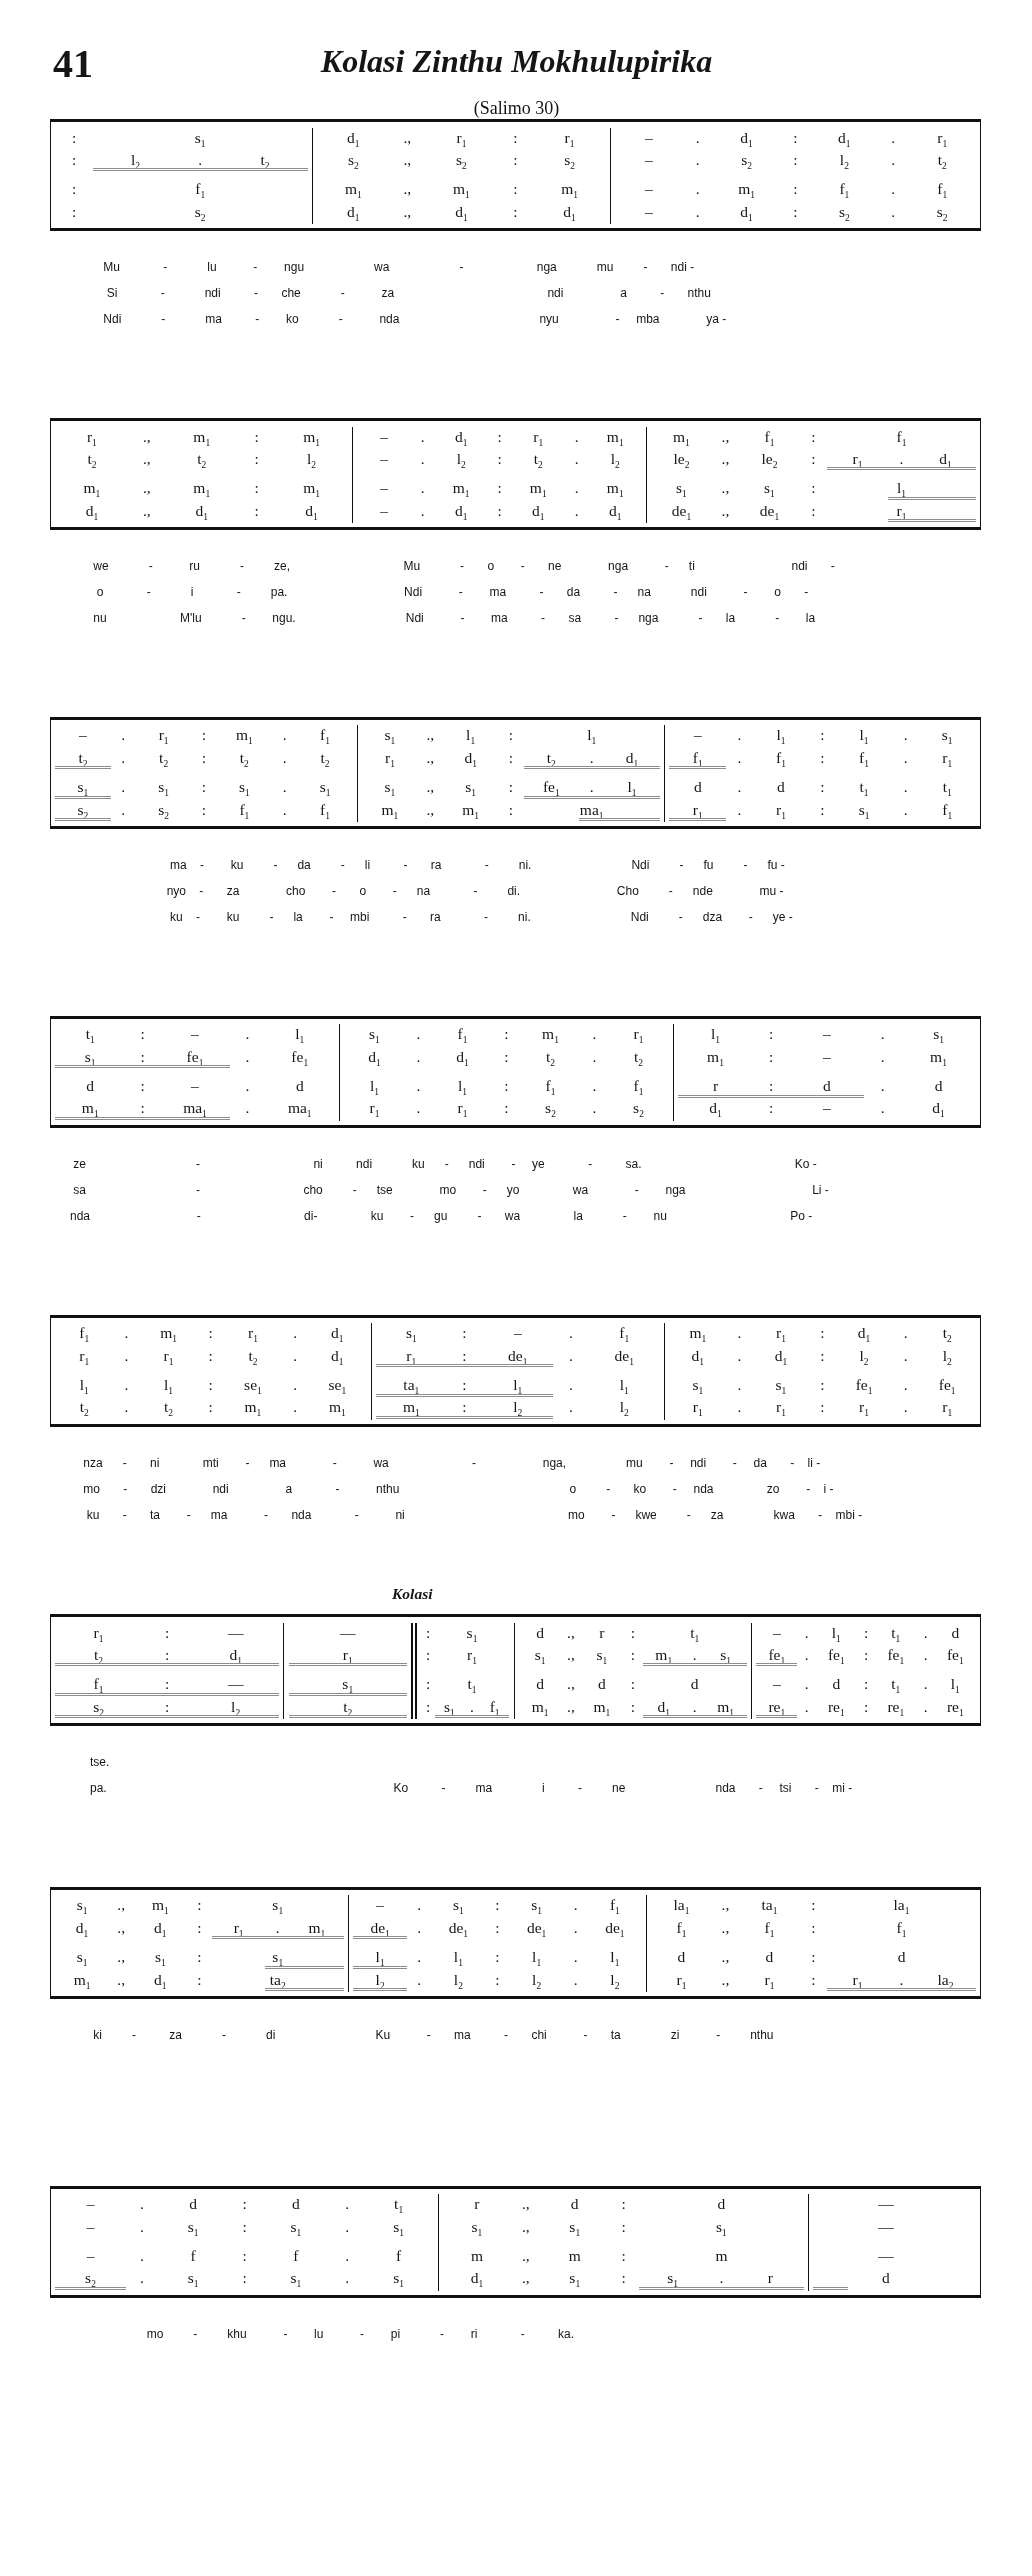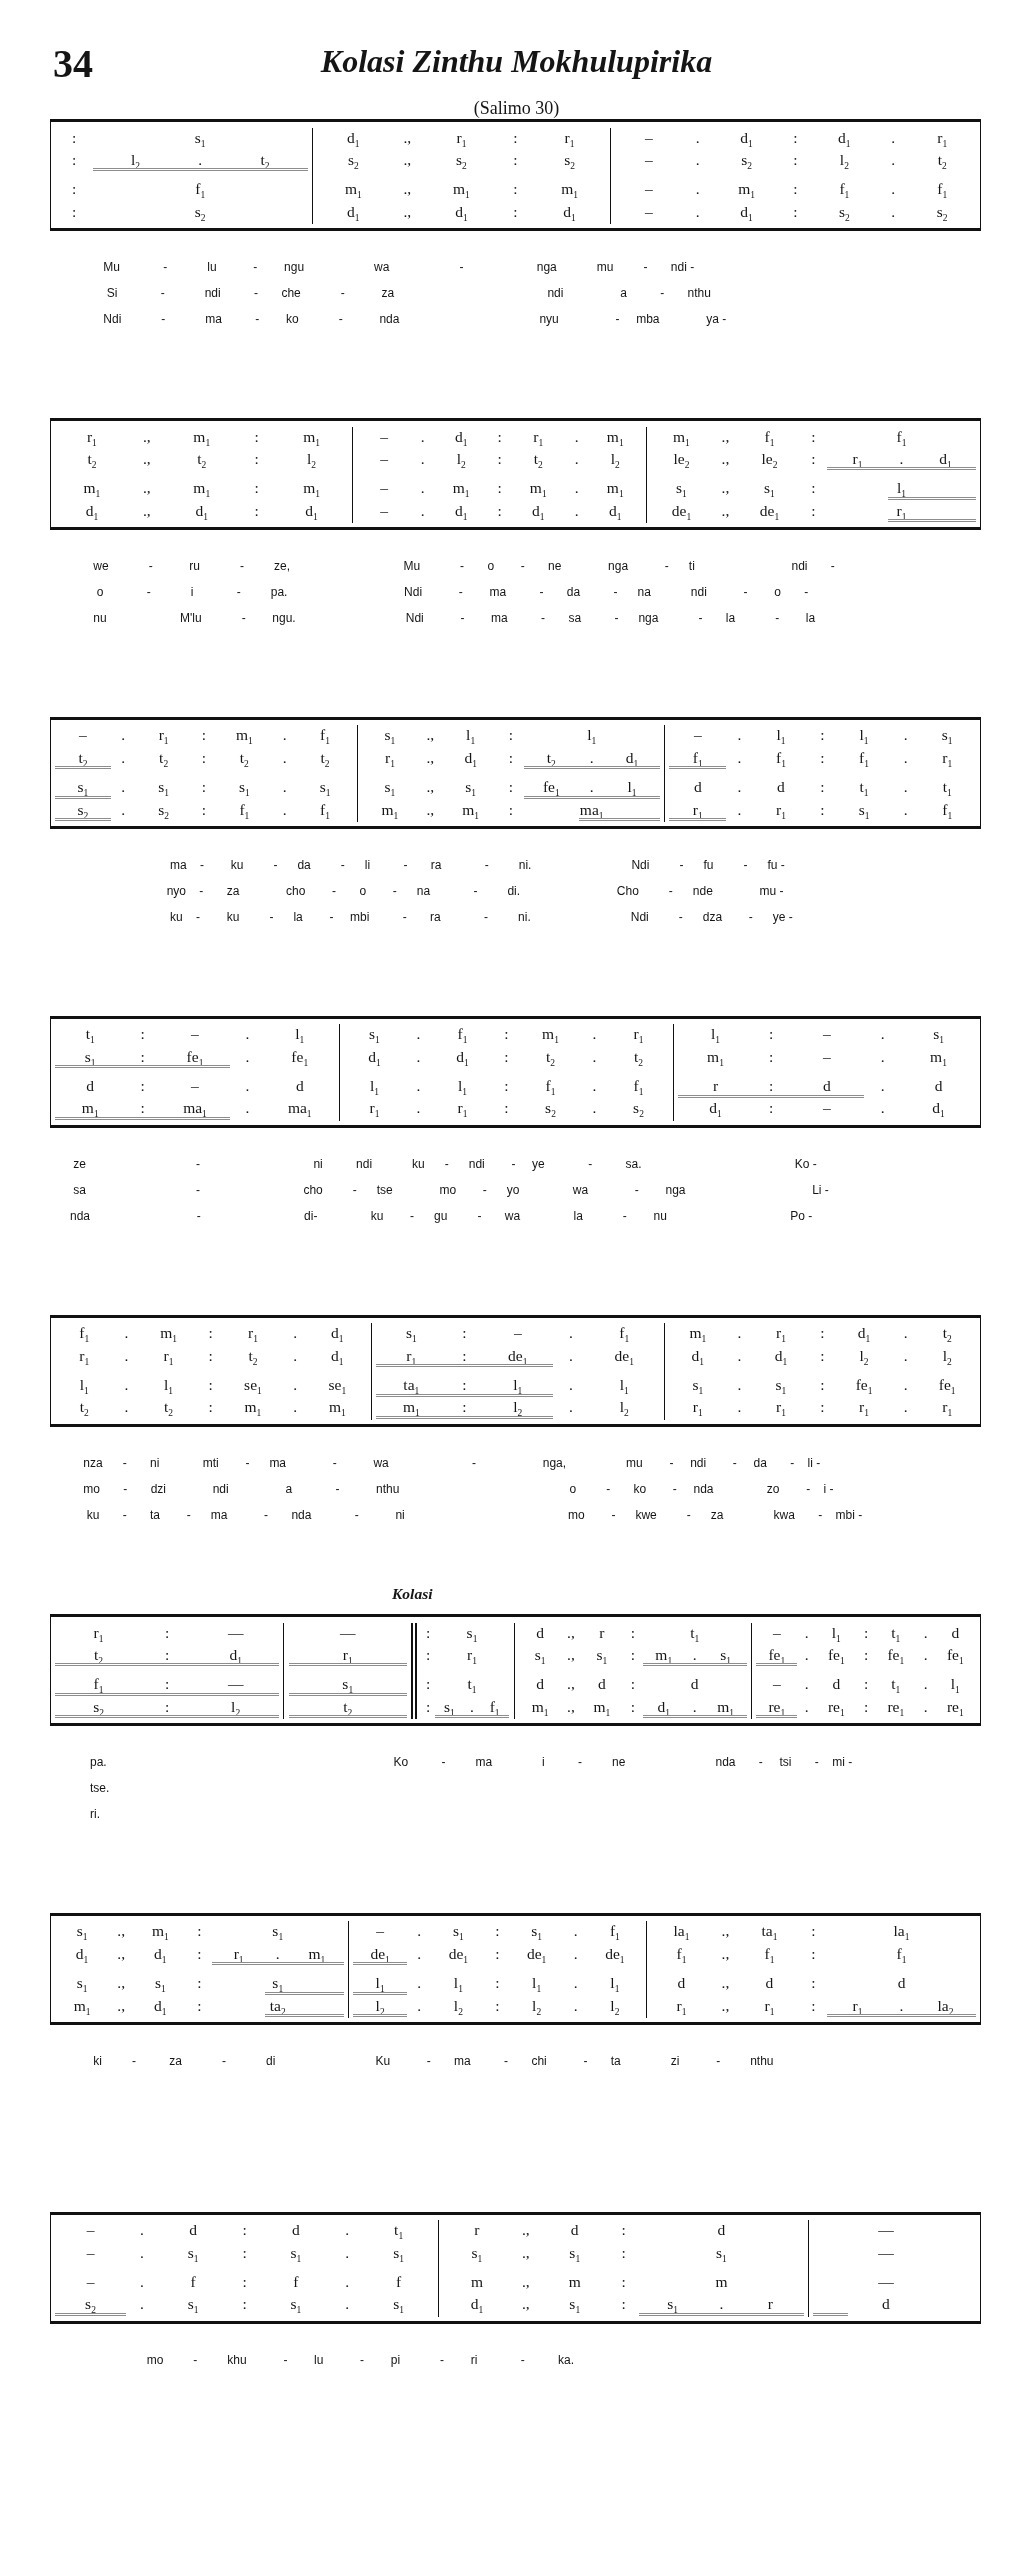--- a/index.html
+++ b/index.html
@@ -41,21 +41,21 @@
   .system:nth-of-type(8) .lyrics{margin-bottom:0;}
 
   .footer{margin-top:129px;text-align:right;padding-right:12px;
           font:16.4px "Liberation Serif",serif;}
 </style>
 </head>
 <body>
 
 <div class="page">
   <div class="header-row">
-    <div class="hymn-number">34</div>
+    <div class="hymn-number">41</div>
     <div class="page-title">Kolasi Zinthu Mokhulupirika</div>
   </div>
   <div class="subtitle">(Salimo 30)</div>
 
   <div id="score">
       <div class="system">
         <div class="box">
           <div class="measure" style="flex-grow: 28; flex-basis: 0px;">
             <div class="m-line" style="grid-template-columns: 0.55fr 1.25fr 0.65fr 1.25fr;">
               <span class="cell">:</span>
@@ -732,21 +732,21 @@
               <span class="cell u">re<sub>1</sub></span>
               <span class="cell">.</span>
               <span class="cell">re<sub>1</sub></span>
               <span class="cell">:</span>
               <span class="cell">re<sub>1</sub></span>
               <span class="cell">.</span>
               <span class="cell">re<sub>1</sub></span>
             </div>
           </div>
         </div>
-        <div class="lyrics"><div>            pa.                                                                                      Ko          -         ma               i          -         ne                           nda       -     tsi       -    mi -</div><div>            tse.</div><div>            ri.</div></div>
+        <div class="lyrics"><div>            tse.</div><div>            pa.                                                                                      Ko          -         ma               i          -         ne                           nda       -     tsi       -    mi -</div></div>
       </div>
       <div class="system">
         <div class="box">
           <div class="measure" style="flex-grow: 32; flex-basis: 0px;">
             <div class="m-line" style="grid-template-columns: 1.2fr 0.55fr 1.2fr 0.55fr 1.2fr 0.55fr 1.2fr;">
               <span class="cell">s<sub>1</sub></span>
               <span class="cell">.,</span>
               <span class="cell">m<sub>1</sub></span>
               <span class="cell">:</span>
               <span class="cell"></span>

